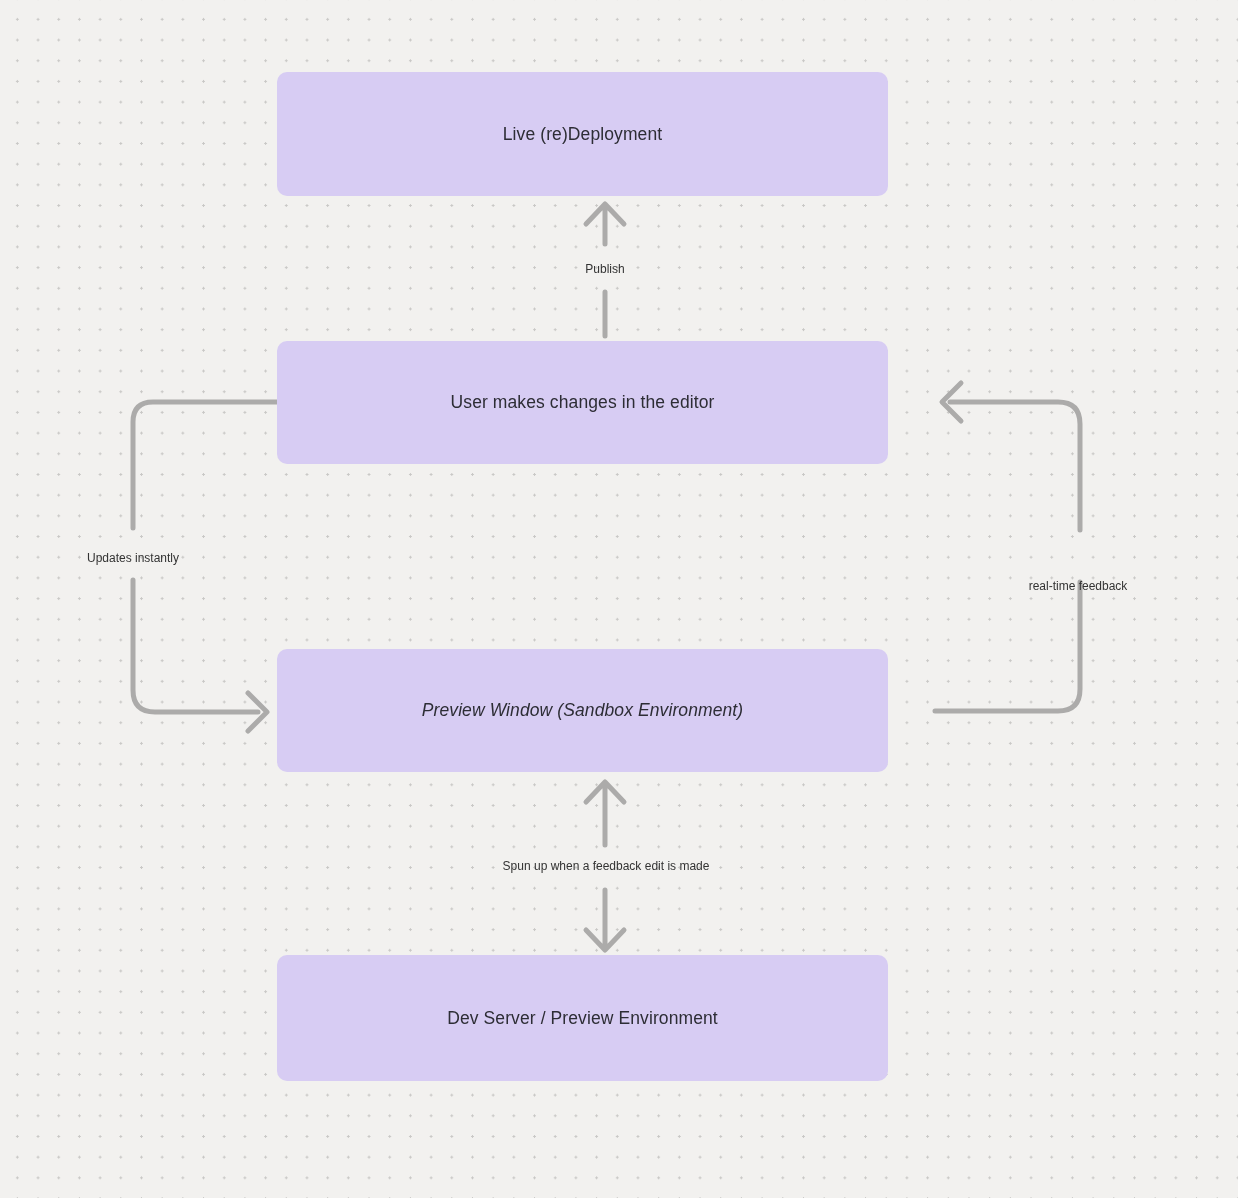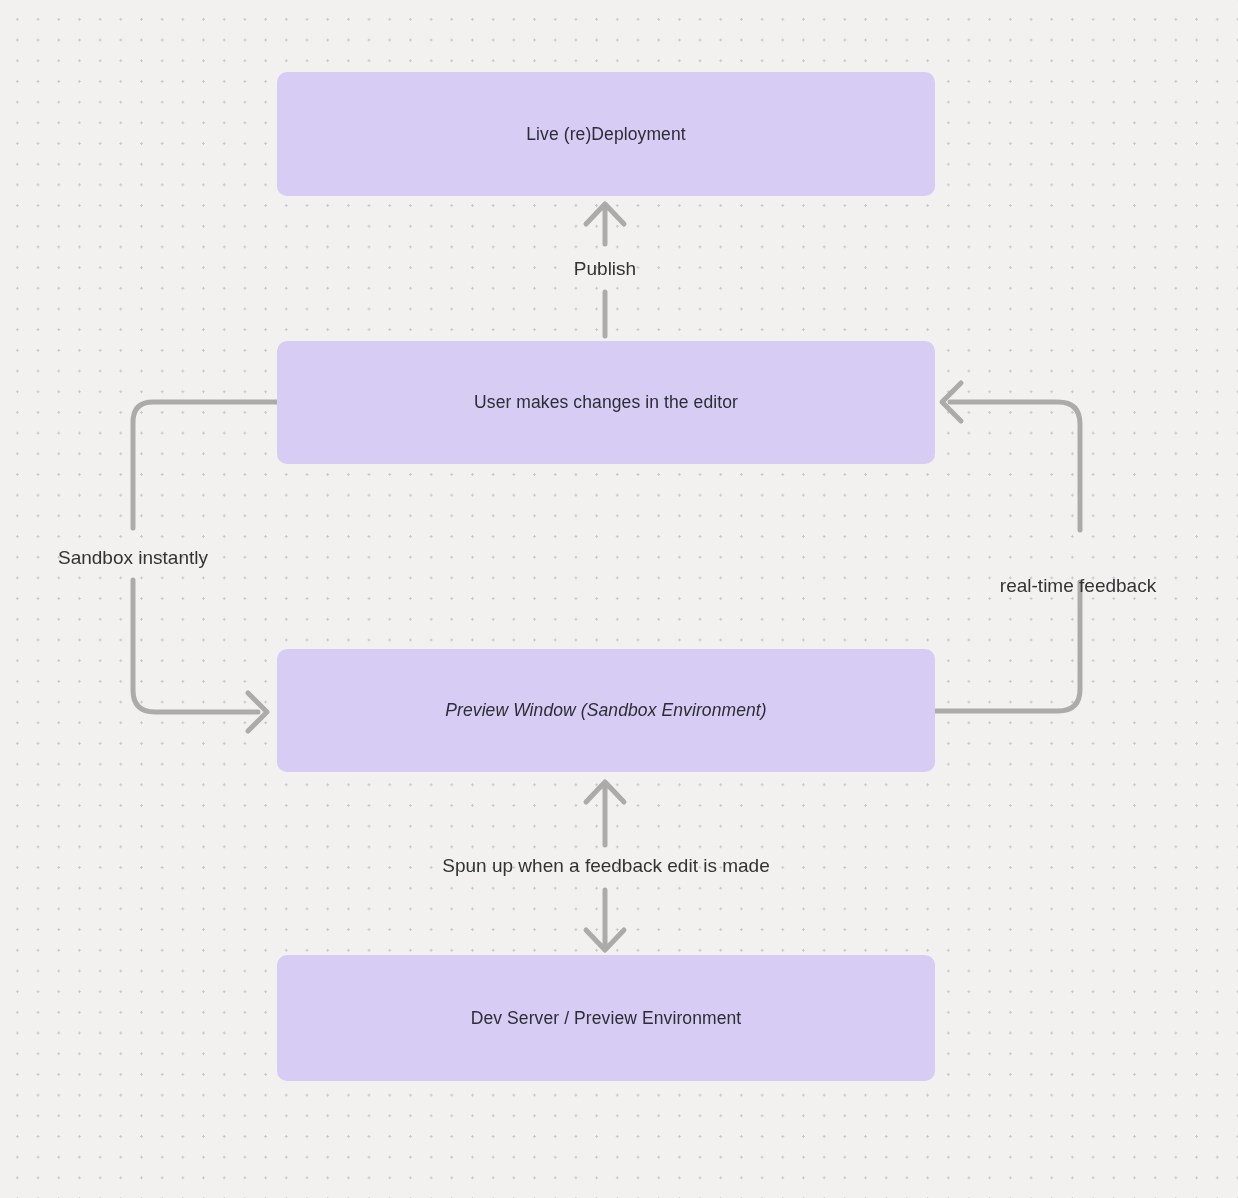--- a/index.html
+++ b/index.html
@@ -25,40 +25,40 @@
   .arrow-layer path {
     fill: none;
     stroke: #acabaa;
     stroke-width: 5;
     stroke-linecap: round;
     stroke-linejoin: round;
   }
   .node {
     position: absolute;
     left: 277px;
-    width: 658px;
+    width: 611px;
     border-radius: 10px;
     background: #d7ccf3;
     display: flex;
     align-items: center;
     justify-content: center;
     text-align: right;
     font-size: 17.5px;
     color: #2d2d35;
     letter-spacing: 0.1px;
     cursor: default;
   }
   .node-live     { top: 72px;  height: 124px; }
   .node-editor   { top: 341px; height: 123px; }
   .node-preview  { top: 649px; height: 123px; font-style: italic; }
   .node-devsrv   { top: 955px; height: 126px; }
   .edge-label {
     position: absolute;
     transform: translate(-50%, -50%);
-    font-size: 19px;
+    font-size: 12px;
     color: #333333;
     white-space: nowrap;
   }
   .label-publish  { left: 605px;  top: 269px; }
   .label-updates  { left: 133px;  top: 558px; }
   .label-realtime { left: 1078px; top: 586px; text-align: right; }
   .label-spunup   { left: 606px;  top: 866px; }
 </style>
 </head>
 <body>
@@ -93,19 +93,19 @@
   <div class="node node-preview">
     <span>Preview Window (Sandbox Environment)</span>
   </div>
 
   <div class="node node-devsrv">
     <span>Dev Server / Preview Environment</span>
   </div>
 
   <div class="edge-label label-publish">Publish</div>
 
-  <div class="edge-label label-updates">Sandbox instantly</div>
+  <div class="edge-label label-updates">Updates instantly</div>
 
   <div class="edge-label label-realtime">real-time feedback</div>
 
   <div class="edge-label label-spunup">Spun up when a feedback edit is made</div>
 
 </div>
 
 </body></html>

